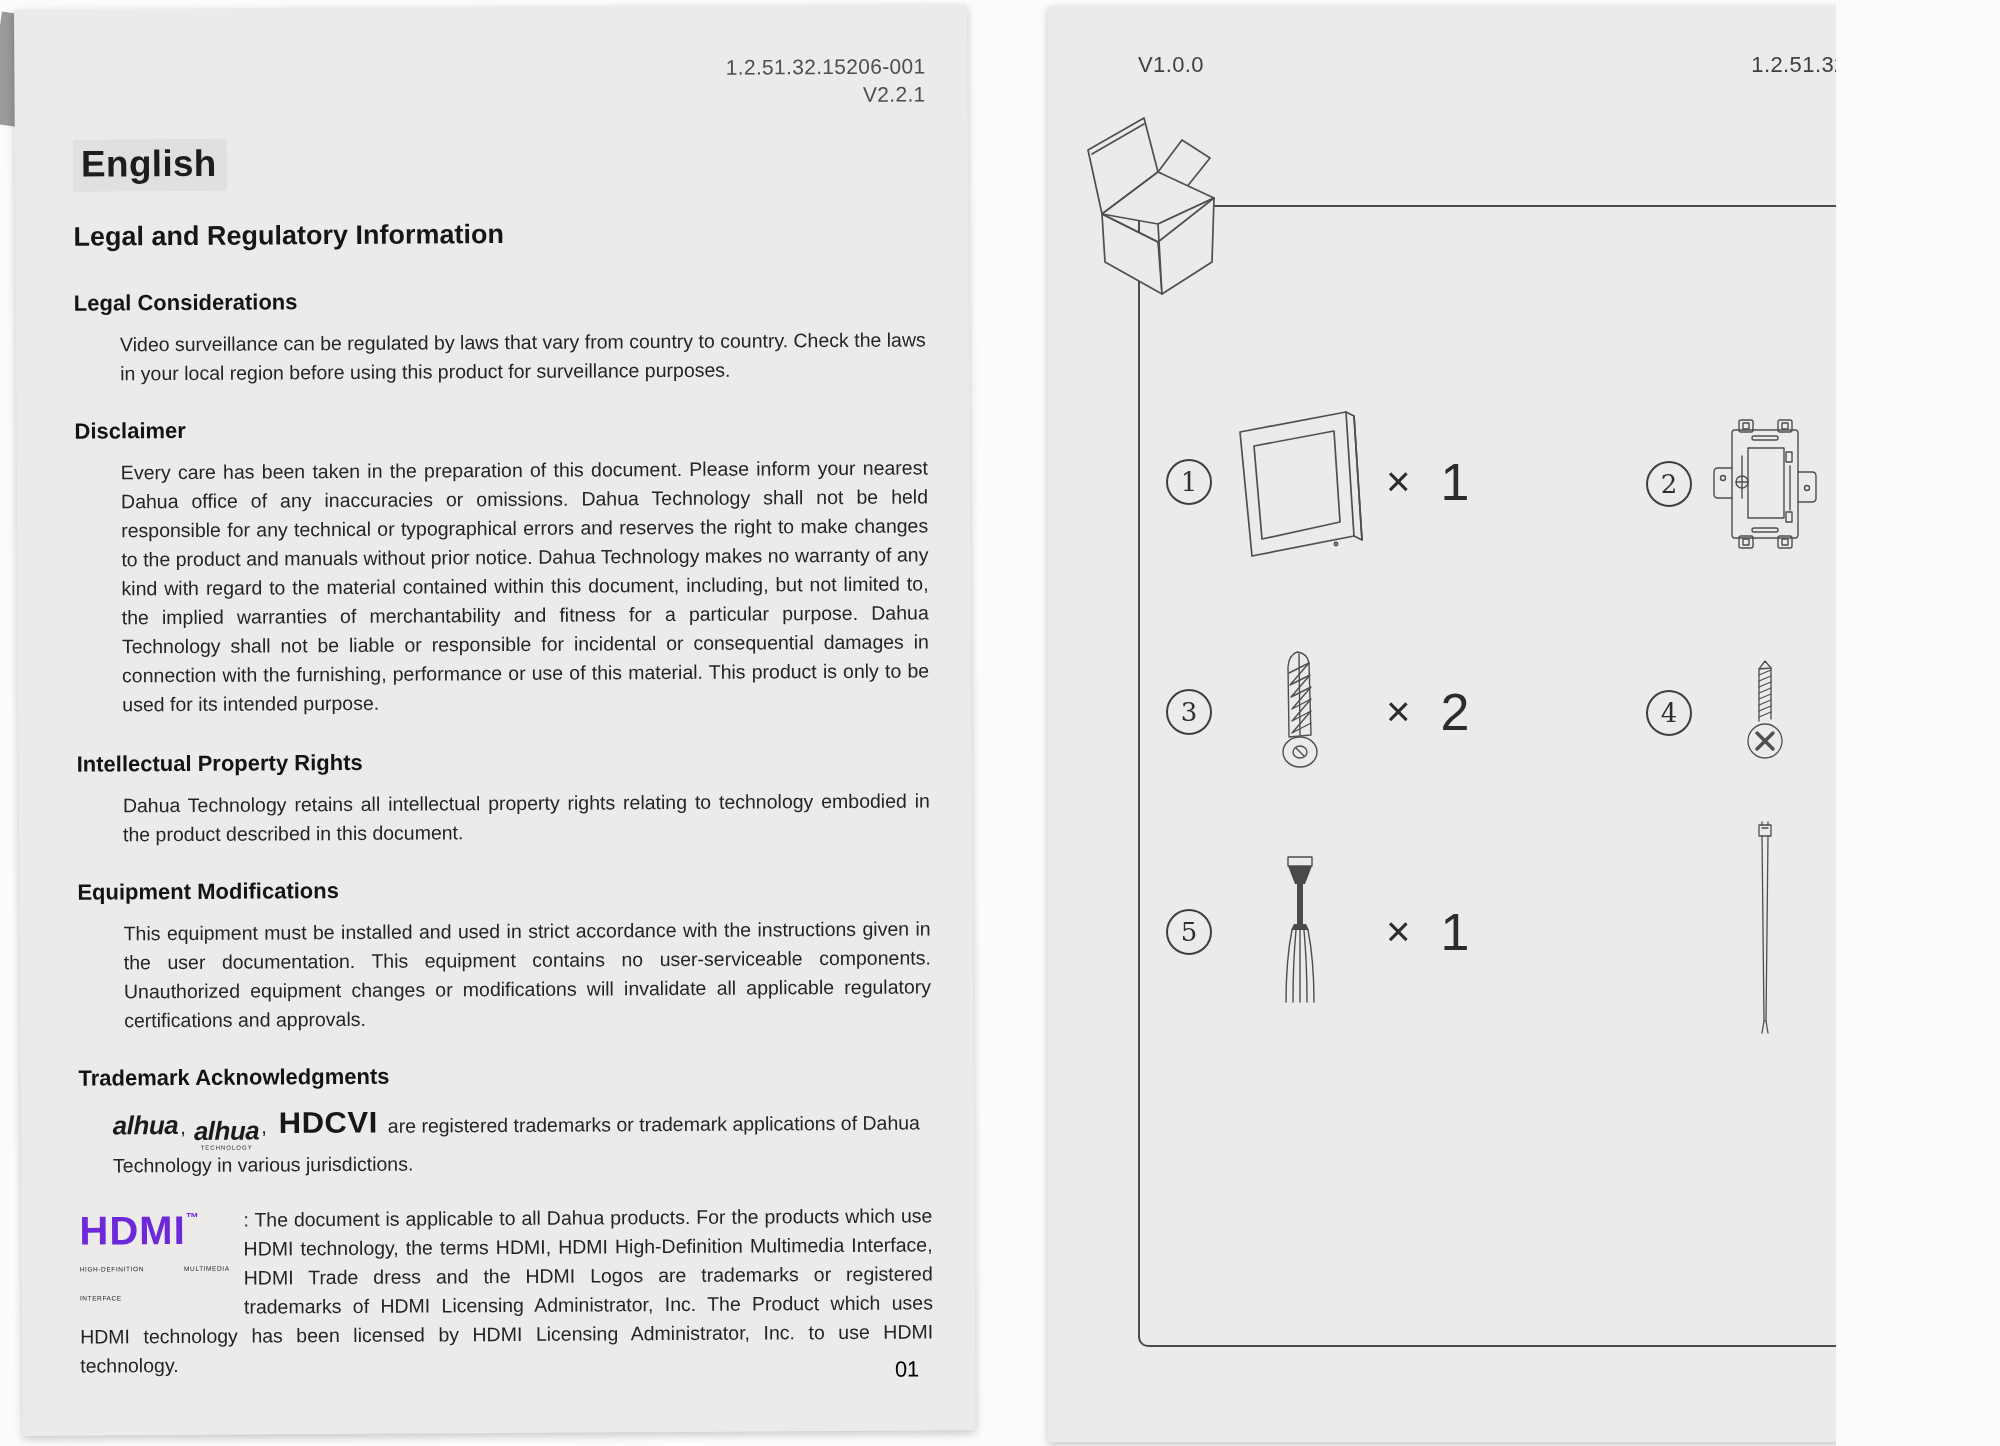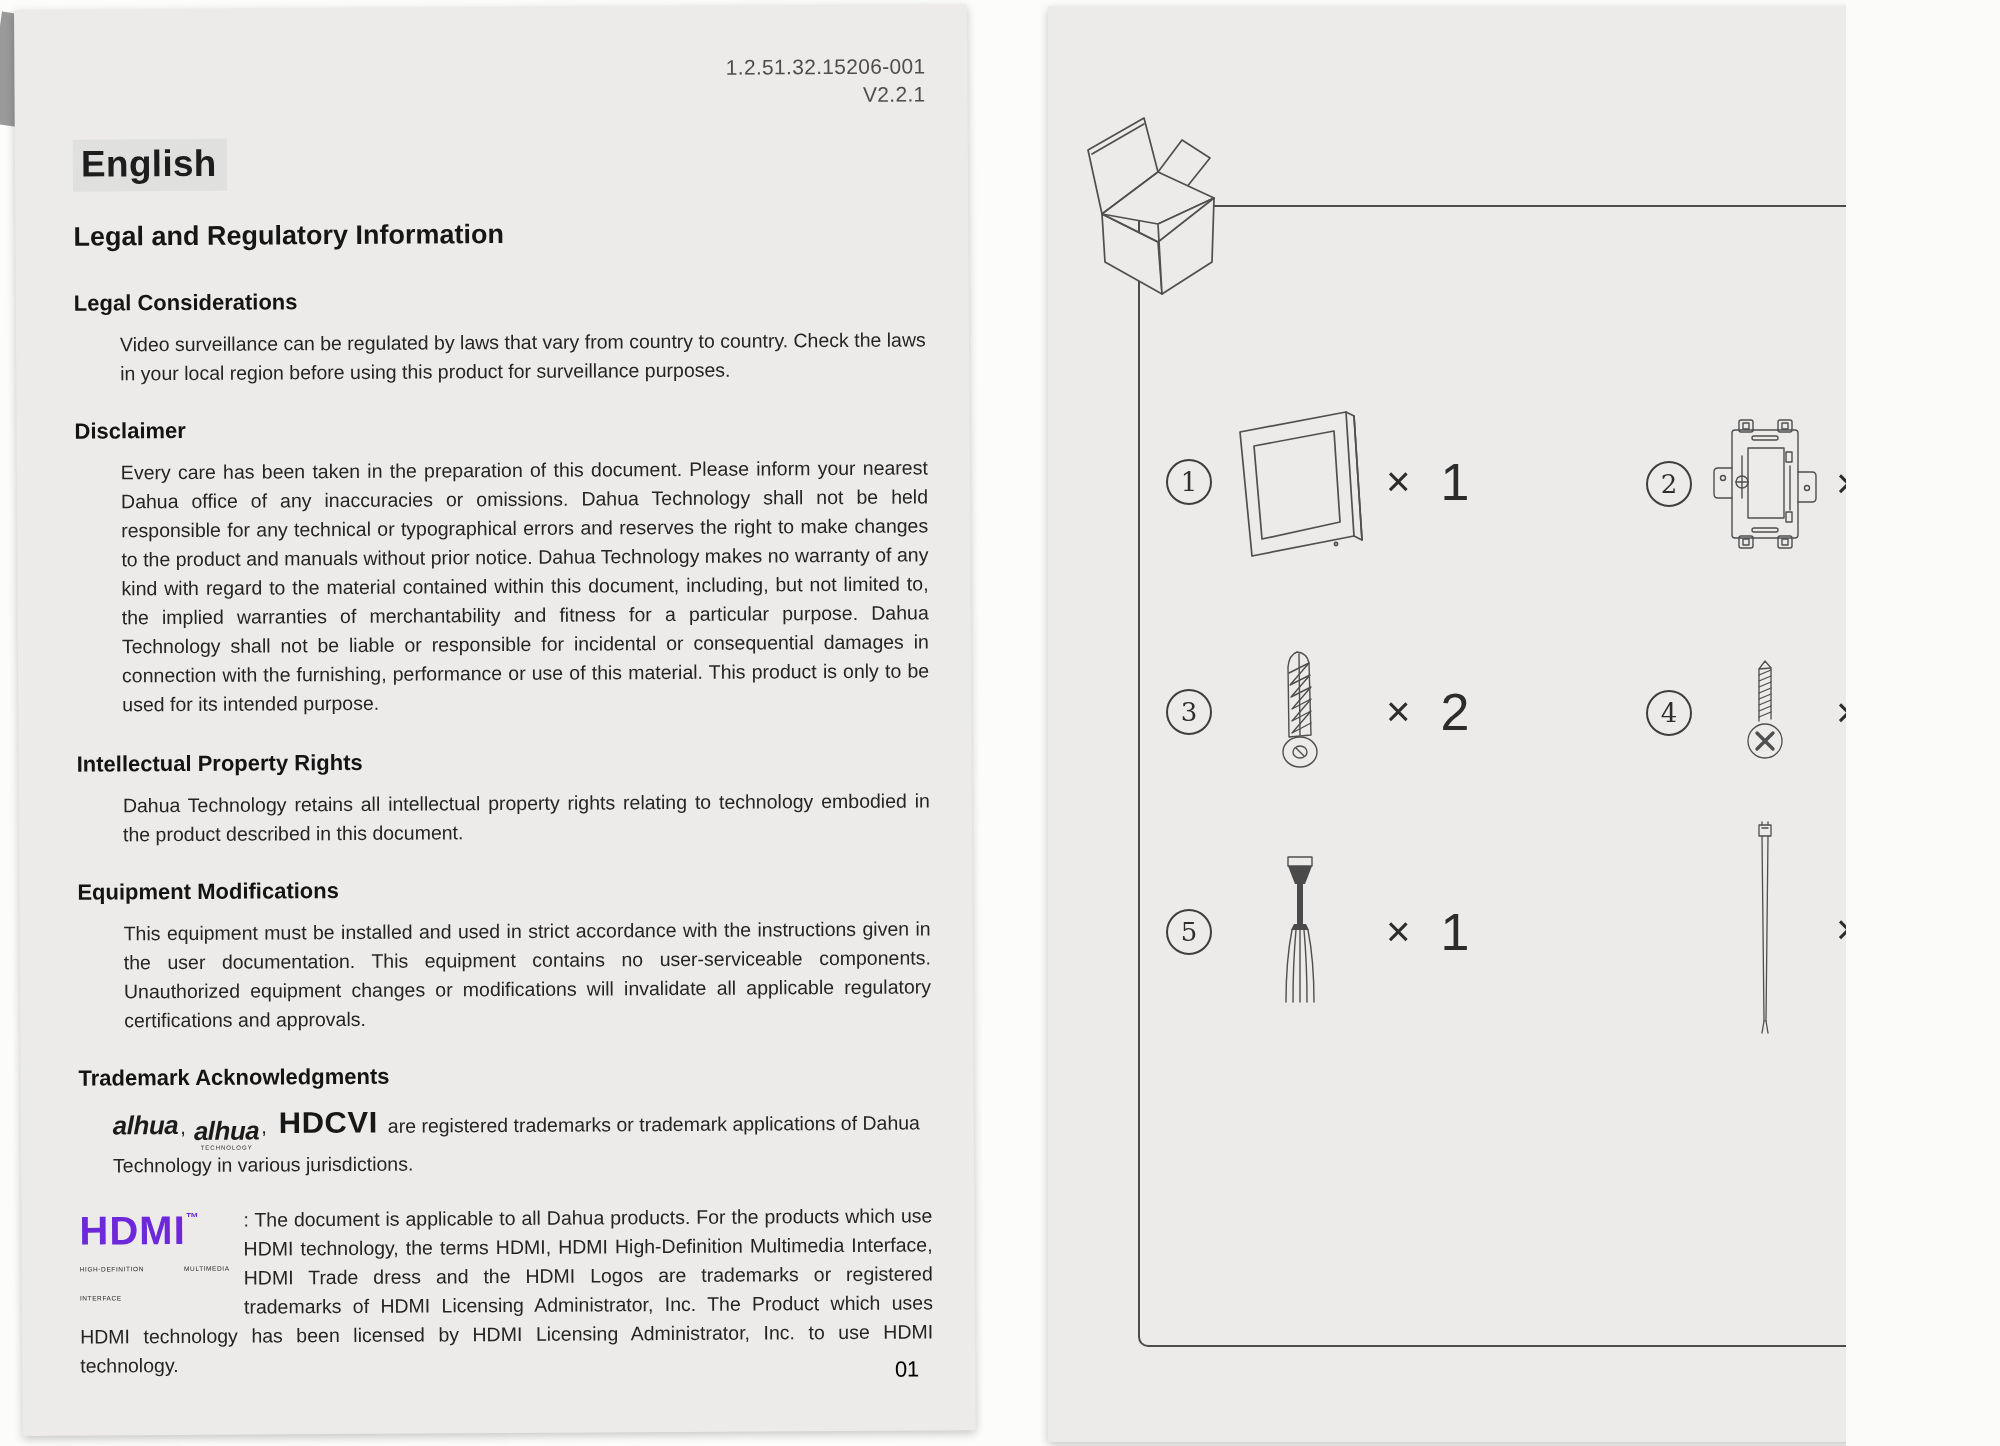--- a/index.html
+++ b/index.html
@@ -1,17 +1,17 @@
 <!DOCTYPE html>
 <html><head>
 <meta charset="utf-8">
 <style>
   html,body{margin:0;padding:0;}
   body{background:#fbfbfa;font-family:"Liberation Sans",sans-serif;}
-  .canvas{position:relative;width:1836px;height:1446px;overflow:hidden;background:#fcfcfb;padding-left:10px;}
+  .canvas{position:relative;width:1836px;height:1446px;overflow:hidden;background:#fcfcfb;}
 
   
   .page{position:absolute;background:#ecebe9;box-shadow:0 3px 10px rgba(0,0,0,.22);}
   .page-left{left:14px;top:10px;width:953px;height:1426px;transform:rotate(-.35deg);transform-origin:top left;border-radius:2px;}
   .page-right{left:1048px;top:6px;width:946px;height:1436px;border-radius:2px;}
   .corner-sliver{position:absolute;left:-6px;top:14px;width:42px;height:112px;background:#9a9a9a;transform:rotate(8deg);}
 
   
   .lp-content{position:relative;width:100%;height:100%;padding:48px 42px 0 58px;box-sizing:border-box;color:#272727;}
   .doc-id{ text-align:right;font-size:21px;line-height:28px;color:#4d4d4d;letter-spacing:.3px;}
@@ -107,20 +107,24 @@
           </span><span>: The document is applicable to all Dahua products. For the products which use HDMI technology, the terms HDMI, HDMI High-Definition Multimedia Interface, HDMI Trade dress and the HDMI Logos are trademarks or registered trademarks of HDMI Licensing Administrator, Inc. The Product which uses HDMI technology has been licensed by HDMI Licensing Administrator, Inc. to use HDMI technology.</span>
         </div>
       </div>
 
       <div class="page-num">01</div>
     </div>
   </div>
 
   <div class="page page-right">
 
+    <div class="rp-header">
+      <span>V1.0.0</span>
+      <span>1.2.51.32.19460-000</span>
+    </div>
 
     <div class="panel"></div>
 
     <svg class="line-art box-illustration" width="160" height="210" viewBox="0 0 160 210">
       <polygon class="fillpage" points="20,108 6,44 62,12 76,66"></polygon>
       <polyline points="10,48 62,18"></polyline>
       <polygon class="fillpage" points="76,66 100,34 128,52 104,82"></polygon>
       <polygon class="fillpage" points="20,108 76,66 132,92 76,118"></polygon>
       <polygon class="fillpage" points="20,108 23,156 80,188 76,136"></polygon>
       <polygon class="fillpage" points="80,188 130,156 132,92 76,118"></polygon>

